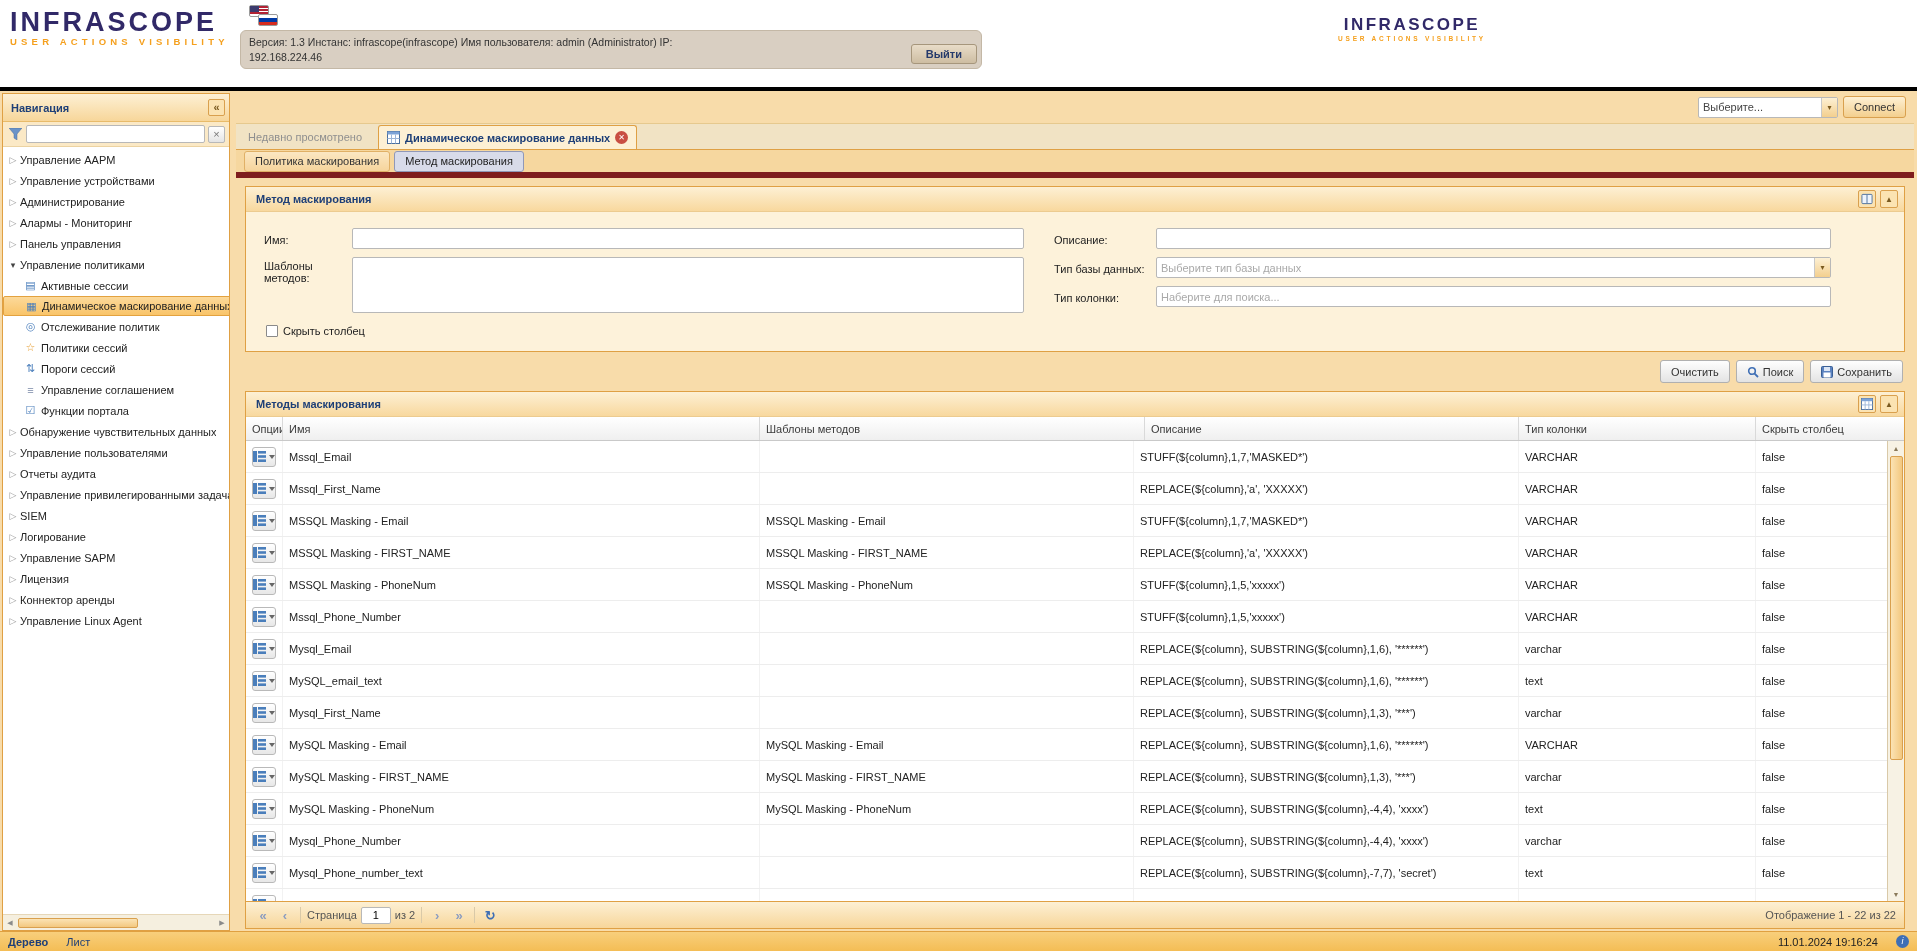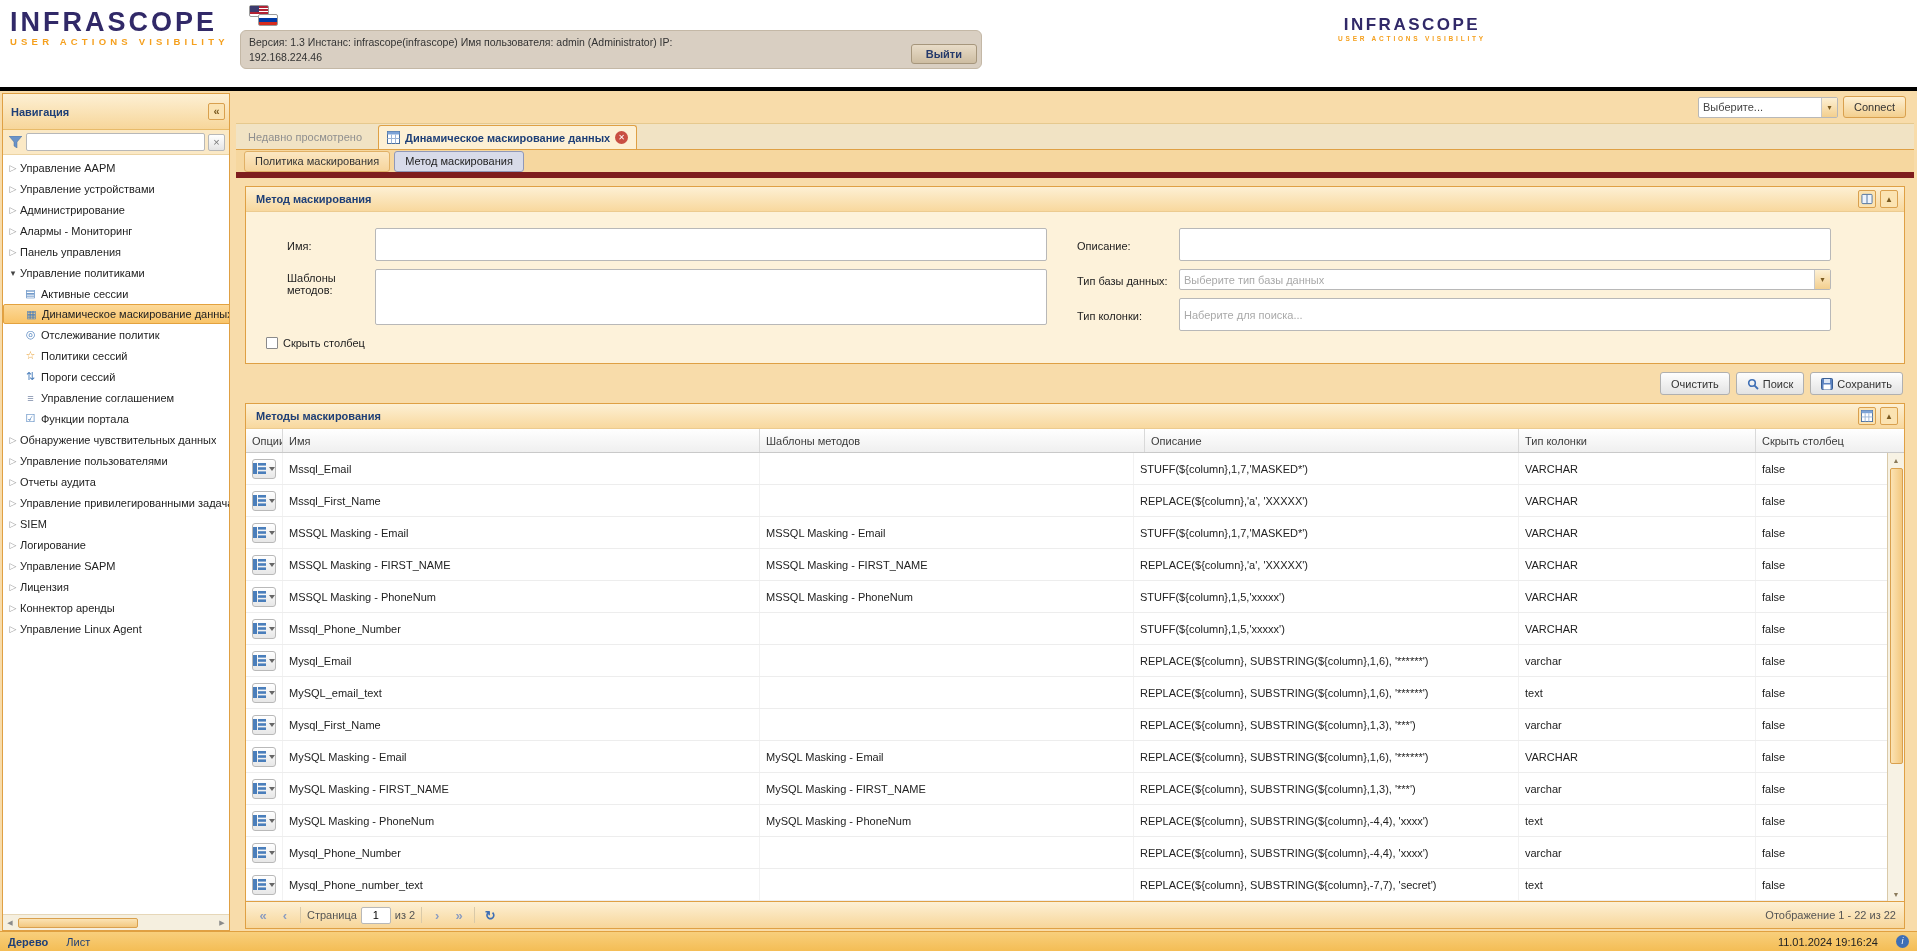--- a/index.html
+++ b/index.html
@@ -26,21 +26,21 @@
   .center-logo { position:absolute; left:1338px; top:15px; text-align:center; }
   .center-logo .t { font-size:17px; font-weight:bold; letter-spacing:2.5px; color:#312968; }
   .center-logo .s { font-size:6.5px; letter-spacing:2.8px; color:#f5a01e; font-weight:bold; }
 
   
   .main { flex:1; display:flex; min-height:0; }
 
   
   .sidebar { width:228px; flex:none; margin:2px 0 0 2px; background:#fff;
     border:1px solid #dfa044; display:flex; flex-direction:column; min-height:0; }
-  .nav-title-row { height:36px; flex:none; background:linear-gradient(#fdf0d4,#f7d69a);
+  .nav-title-row { height:28px; flex:none; background:linear-gradient(#fdf0d4,#f7d69a);
     border-bottom:1px solid #e8bb6a; display:flex; align-items:center; padding:0 4px 0 8px;gap:8px; }
   .nav-title { font-weight:bold; color:#1e3f77; flex:1; }
   .collapse-btn { width:17px; height:17px; border:1px solid #d9a04e; border-radius:2px; background:#fbe3b2;
     color:#7a5a20; text-align:center; line-height:15px; font-weight:bold; cursor:pointer; }
   .nav-filter-row { height:25px; flex:none; background:#fbe9c6; border-bottom:1px solid #ecd3a2;
     display:flex; align-items:center; padding:0 4px; gap:3px; }
   .funnel { width:16px; flex:none; display:flex; justify-content:center; }
   .nav-filter-input { flex:1; min-width:0; height:18px; border:1px solid #b8b8b8; border-radius:2px;
     padding:0 3px; font:inherit; }
   .clear-btn { width:17px; height:17px; flex:none; border:1px solid #b8b8b8;
@@ -100,25 +100,25 @@
     display:flex; align-items:center; padding:0 6px 0 10px; }
   .panel-title { font-weight:bold; color:#1e3f77; flex:1; }
   .tools { display:flex; gap:4px; }
   .tool-btn { width:18px; height:18px; border:1px solid #d9a04e; border-radius:2px; background:#fbe3b2;
     display:flex; align-items:center; justify-content:center; font-size:8px; color:#7a5a20; cursor:pointer; }
 
   
   .form-body { display:flex; padding:16px 18px 14px; }
   .form-left { width:790px; flex:none; }
   .form-right { flex:1; padding-right:55px; }
-  .frow { display:flex; margin-bottom:8px; align-items:center;margin-left:23px; }
+  .frow { display:flex; margin-bottom:8px; align-items:center; }
   .frow.top { align-items:flex-start; }
   .flabel { width:88px; flex:none; color:#222; padding-top:3px; }
   .flabel.r { width:102px; }
-  .finput { flex:1; min-width:0; height:33px; border:1px solid #b8b8b8; border-radius:2px; padding:0 4px;
+  .finput { flex:1; min-width:0; height:21px; border:1px solid #b8b8b8; border-radius:2px; padding:0 4px;
     font:inherit; color:#333; background:#fff; }
   .finput::placeholder { color:#a9a9a9; opacity:1; }
   .name-input, .ftextarea { max-width:672px; }
   .ftextarea { flex:1; height:56px; border:1px solid #b8b8b8; border-radius:2px; padding:2px 4px;
     font:inherit; resize:none; background:#fff; }
   .frow.check { margin:12px 0 0 2px; gap:5px; }
   .checkbox { width:12px; height:12px; border:1px solid #8a8a8a; background:#fff; border-radius:1px;
     display:inline-block; cursor:pointer; }
   .fselect { flex:1; min-width:0; height:21px; background:#fff; border:1px solid #b8b8b8; border-radius:2px;
     display:flex; align-items:center; cursor:pointer; }

